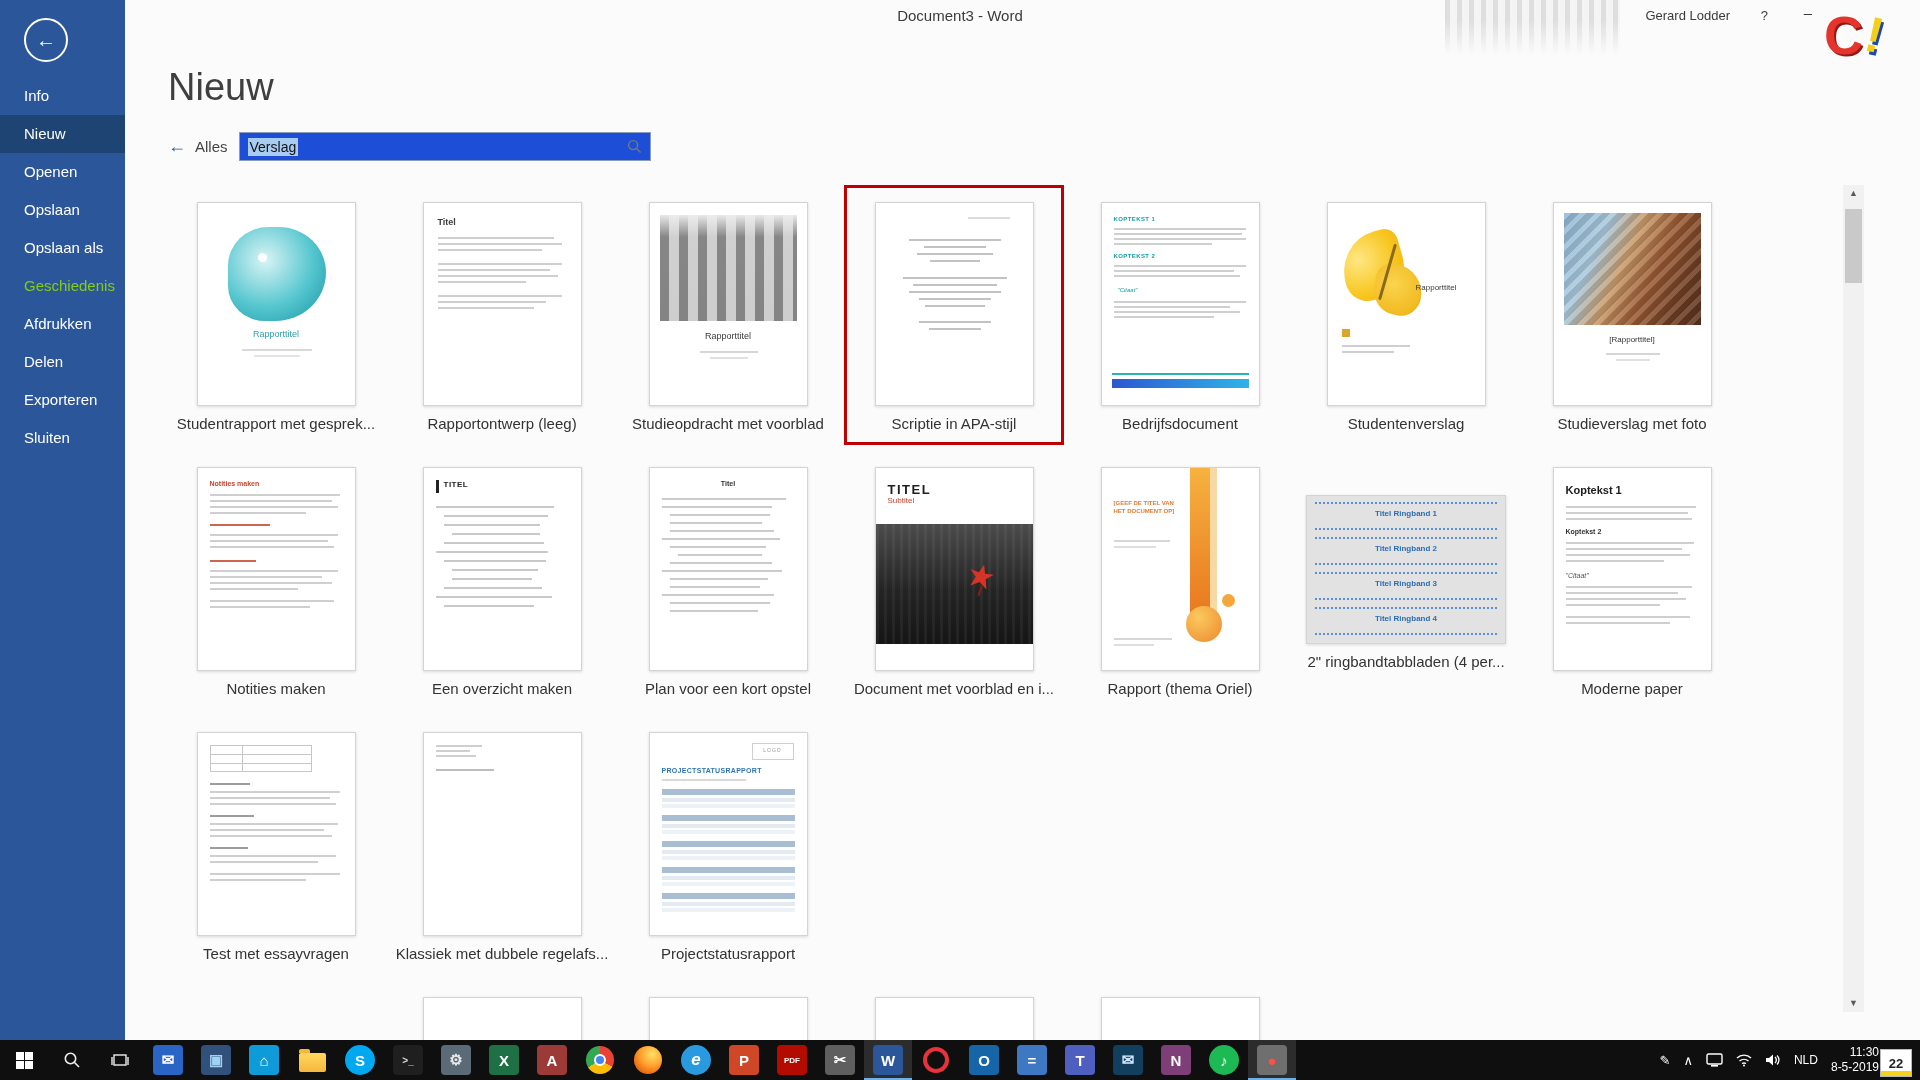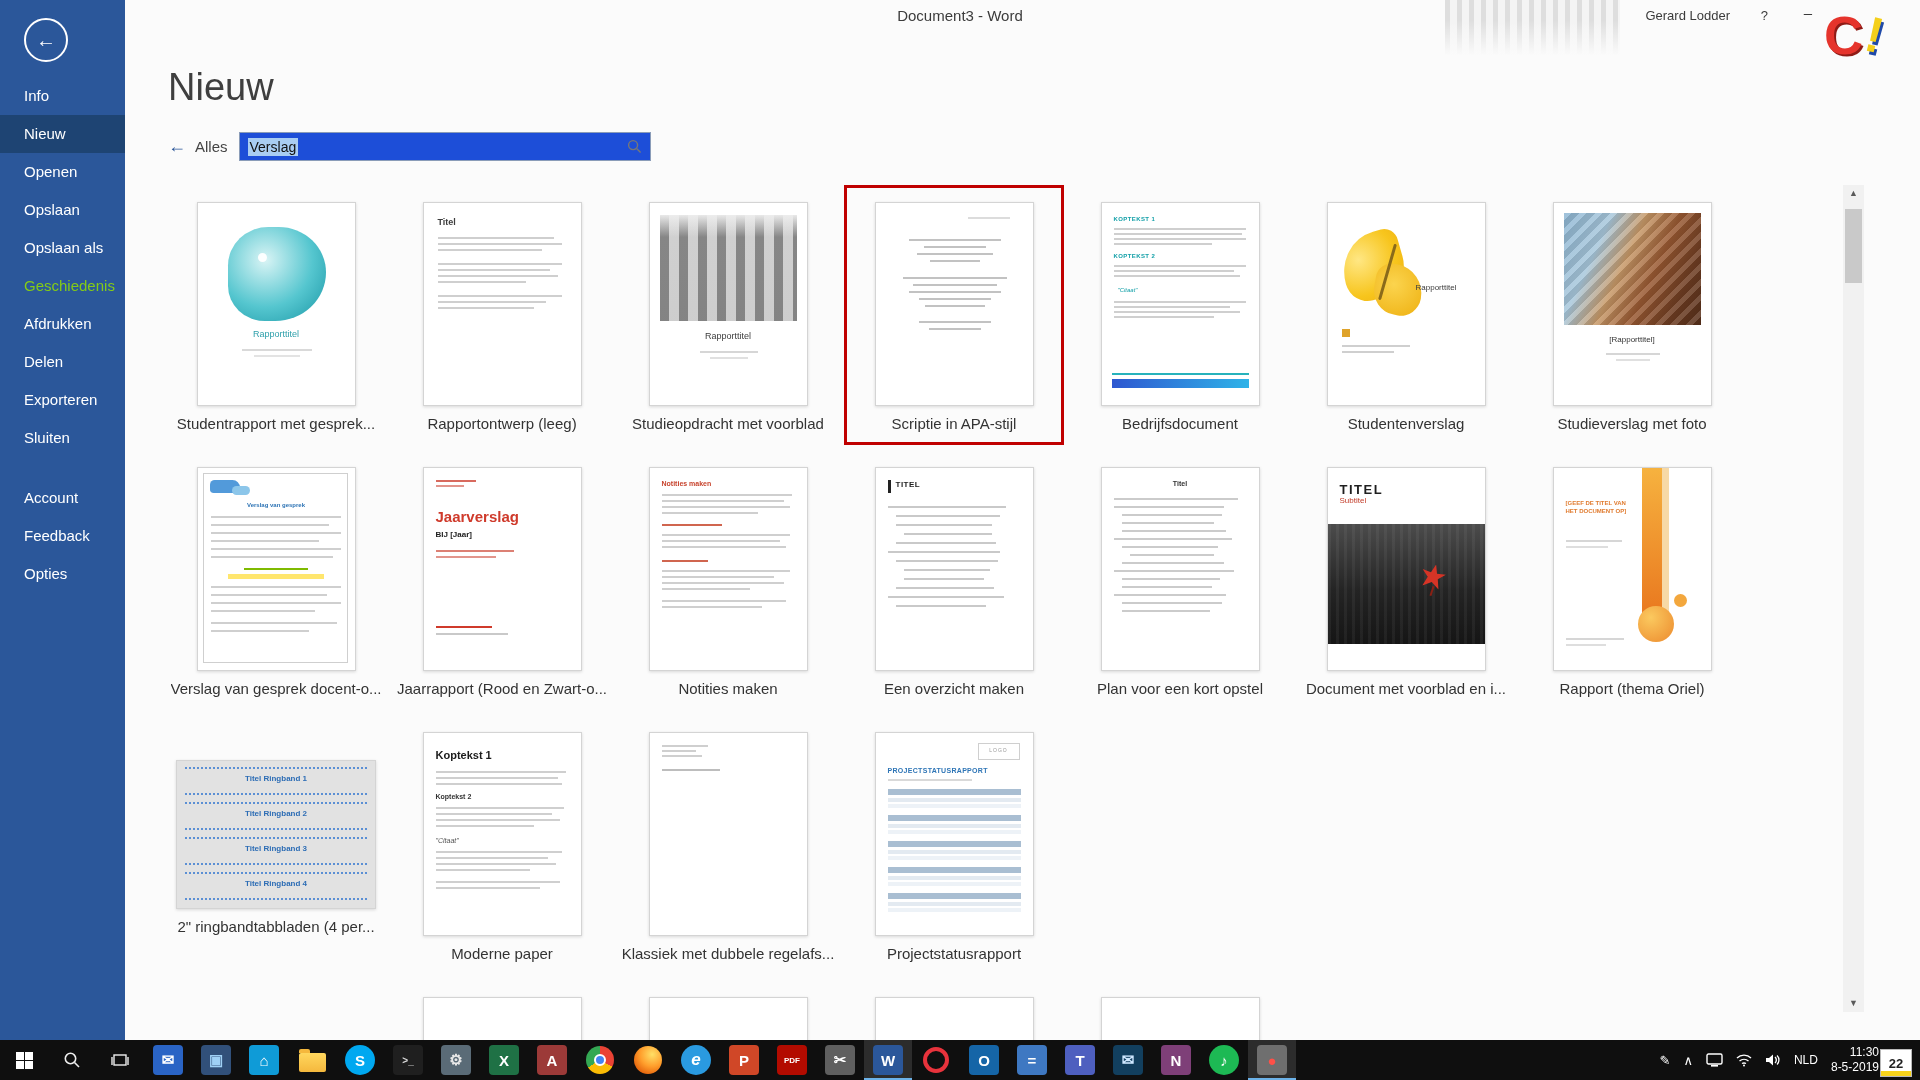--- a/index.html
+++ b/index.html
@@ -215,56 +215,20 @@
         <div class="cell">
           <div class="thumb k-photo-stairs">
             <i class="bx" style="left:10px;top:10px;width:137px;height:112px;background:repeating-linear-gradient(135deg,rgba(255,255,255,.14) 0 5px,rgba(0,0,0,.10) 5px 11px),linear-gradient(115deg,#8fb7d4 0%,#a9c8dc 26%,#c89a69 44%,#9a5a33 62%,#6f3d22 82%,#57301b 100%)"></i>
             <b class="tx" style="left:0px;top:132px;width:157px;text-align:center;font-size:8px;color:#333">[Rapporttitel]</b>
             <i class="ln" style="left:52px;top:150px;width:54px;background:#d6d6d6;"></i>
             <i class="ln" style="left:62px;top:156px;width:34px;background:#e0e0e0;"></i>
           </div>
           <div class="tlabel">Studieverslag met foto</div>
         </div>
         <div class="cell">
-          <div class="thumb k-meeting-form">
-            <i class="bx" style="left:5px;top:5px;width:145px;height:190px;border:1px solid #cfcfcf;box-sizing:border-box"></i>
-            <i class="bx" style="left:12px;top:12px;width:30px;height:13px;background:#3f8fd6;border-radius:10px 16px 12px 8px;opacity:.9"></i>
-            <i class="bx" style="left:34px;top:18px;width:18px;height:9px;background:#8cc6ea;border-radius:8px"></i>
-            <b class="tx" style="left:0px;top:34px;width:157px;text-align:center;font-size:6px;color:#2e74b5;font-weight:bold">Verslag van gesprek</b>
-            <i class="ln" style="left:13px;top:48px;width:130px;"></i>
-            <i class="ln" style="left:13px;top:56px;width:118px;"></i>
-            <i class="ln" style="left:13px;top:64px;width:130px;"></i>
-            <i class="ln" style="left:13px;top:72px;width:108px;"></i>
-            <i class="ln" style="left:13px;top:80px;width:130px;"></i>
-            <i class="ln" style="left:13px;top:88px;width:122px;"></i>
-            <i class="ln" style="left:46px;top:100px;width:64px;background:#7fba00;height:2px;"></i>
-            <i class="bx" style="left:30px;top:106px;width:96px;height:5px;background:#ffe66e"></i>
-            <i class="ln" style="left:13px;top:118px;width:130px;"></i>
-            <i class="ln" style="left:13px;top:126px;width:116px;"></i>
-            <i class="ln" style="left:13px;top:134px;width:130px;"></i>
-            <i class="ln" style="left:13px;top:142px;width:104px;"></i>
-            <i class="ln" style="left:13px;top:154px;width:126px;"></i>
-            <i class="ln" style="left:13px;top:162px;width:98px;"></i>
-          </div>
-          <div class="tlabel">Verslag van gesprek docent-o...</div>
-        </div>
-        <div class="cell">
-          <div class="thumb k-annual-red">
-            <i class="ln" style="left:12px;top:12px;width:40px;background:#d86a5e;"></i>
-            <i class="ln" style="left:12px;top:17px;width:28px;background:#e2958c;"></i>
-            <b class="tx" style="left:12px;top:40px;font-size:15px;color:#cf3a2b;font-weight:bold">Jaarverslag</b>
-            <b class="tx" style="left:12px;top:62px;font-size:8px;color:#1d1d1d;font-weight:bold">BIJ [Jaar]</b>
-            <i class="ln" style="left:12px;top:82px;width:78px;background:#dc8074;"></i>
-            <i class="ln" style="left:12px;top:88px;width:60px;background:#e2958c;"></i>
-            <i class="ln" style="left:12px;top:158px;width:56px;background:#cf3a2b;"></i>
-            <i class="ln" style="left:12px;top:165px;width:72px;background:#c9c9c9;"></i>
-          </div>
-          <div class="tlabel">Jaarrapport (Rood en Zwart-o...</div>
-        </div>
-        <div class="cell">
           <div class="thumb k-notes">
             <b class="tx" style="left:12px;top:12px;font-size:7px;color:#c7442e;font-weight:bold">Notities maken</b>
             <i class="ln" style="left:12px;top:26px;width:130px;"></i>
             <i class="ln" style="left:12px;top:32px;width:122px;"></i>
             <i class="ln" style="left:12px;top:38px;width:128px;"></i>
             <i class="ln" style="left:12px;top:44px;width:96px;"></i>
             <i class="ln" style="left:12px;top:56px;width:60px;background:#d0654f;"></i>
             <i class="ln" style="left:12px;top:66px;width:128px;"></i>
             <i class="ln" style="left:12px;top:72px;width:118px;"></i>
             <i class="ln" style="left:12px;top:78px;width:124px;"></i>
@@ -372,20 +336,42 @@
             <i class="ln" style="left:12px;top:92px;width:98px;"></i>
             <b class="tx" style="left:12px;top:104px;font-size:7px;color:#555;font-style:italic">"Citaat"</b>
             <i class="ln" style="left:12px;top:118px;width:126px;"></i>
             <i class="ln" style="left:12px;top:124px;width:112px;"></i>
             <i class="ln" style="left:12px;top:130px;width:120px;"></i>
             <i class="ln" style="left:12px;top:136px;width:94px;"></i>
             <i class="ln" style="left:12px;top:148px;width:124px;"></i>
             <i class="ln" style="left:12px;top:154px;width:104px;"></i>
           </div>
           <div class="tlabel">Moderne paper</div>
+        </div>
+        <div class="cell">
+          <div class="thumb k-essay-test">
+            <i class="bx" style="left:12px;top:12px;width:102px;height:27px;border:1px solid #c6c6c6;box-sizing:border-box"></i>
+            <i class="ln" style="left:12px;top:21px;width:102px;background:#c6c6c6;height:1px;"></i>
+            <i class="ln" style="left:12px;top:30px;width:102px;background:#c6c6c6;height:1px;"></i>
+            <i class="bx" style="left:44px;top:12px;width:1px;height:27px;background:#c6c6c6"></i>
+            <i class="ln" style="left:12px;top:50px;width:40px;background:#9c9c9c;"></i>
+            <i class="ln" style="left:12px;top:58px;width:130px;"></i>
+            <i class="ln" style="left:12px;top:64px;width:120px;"></i>
+            <i class="ln" style="left:12px;top:70px;width:126px;"></i>
+            <i class="ln" style="left:12px;top:82px;width:44px;background:#9c9c9c;"></i>
+            <i class="ln" style="left:12px;top:90px;width:128px;"></i>
+            <i class="ln" style="left:12px;top:96px;width:114px;"></i>
+            <i class="ln" style="left:12px;top:102px;width:122px;"></i>
+            <i class="ln" style="left:12px;top:114px;width:38px;background:#9c9c9c;"></i>
+            <i class="ln" style="left:12px;top:122px;width:126px;"></i>
+            <i class="ln" style="left:12px;top:128px;width:108px;"></i>
+            <i class="ln" style="left:12px;top:140px;width:130px;"></i>
+            <i class="ln" style="left:12px;top:146px;width:96px;"></i>
+          </div>
+          <div class="tlabel">Test met essayvragen</div>
         </div>
         <div class="cell">
           <div class="thumb k-classic-blank">
             <i class="ln" style="left:12px;top:12px;width:46px;"></i>
             <i class="ln" style="left:12px;top:17px;width:34px;"></i>
             <i class="ln" style="left:12px;top:22px;width:40px;"></i>
             <i class="ln" style="left:12px;top:36px;width:58px;background:#bdbdbd;"></i>
           </div>
           <div class="tlabel">Klassiek met dubbele regelafs...</div>
         </div>
@@ -443,25 +429,20 @@
         <div class="side-item selected">Nieuw</div>
         <div class="side-item">Openen</div>
         <div class="side-item">Opslaan</div>
         <div class="side-item">Opslaan als</div>
         <div class="side-item disabled">Geschiedenis</div>
         <div class="side-item">Afdrukken</div>
         <div class="side-item">Delen</div>
         <div class="side-item">Exporteren</div>
         <div class="side-item">Sluiten</div>
       </nav>
-    <nav class="side-footer" id="side-footer">
-        <div class="side-item">Account</div>
-        <div class="side-item">Feedback</div>
-        <div class="side-item">Opties</div>
-      </nav>
   </aside>
 
 </div>
 
 <div class="taskbar">
   <div class="tb-left" id="tb-left">
       <div class="tb-btn sys">
         <svg width="17" height="17" viewBox="0 0 17 17">
           <rect x="0" y="0" width="8" height="8" fill="#fff"></rect>
           <rect x="9" y="0" width="8" height="8" fill="#fff"></rect>

